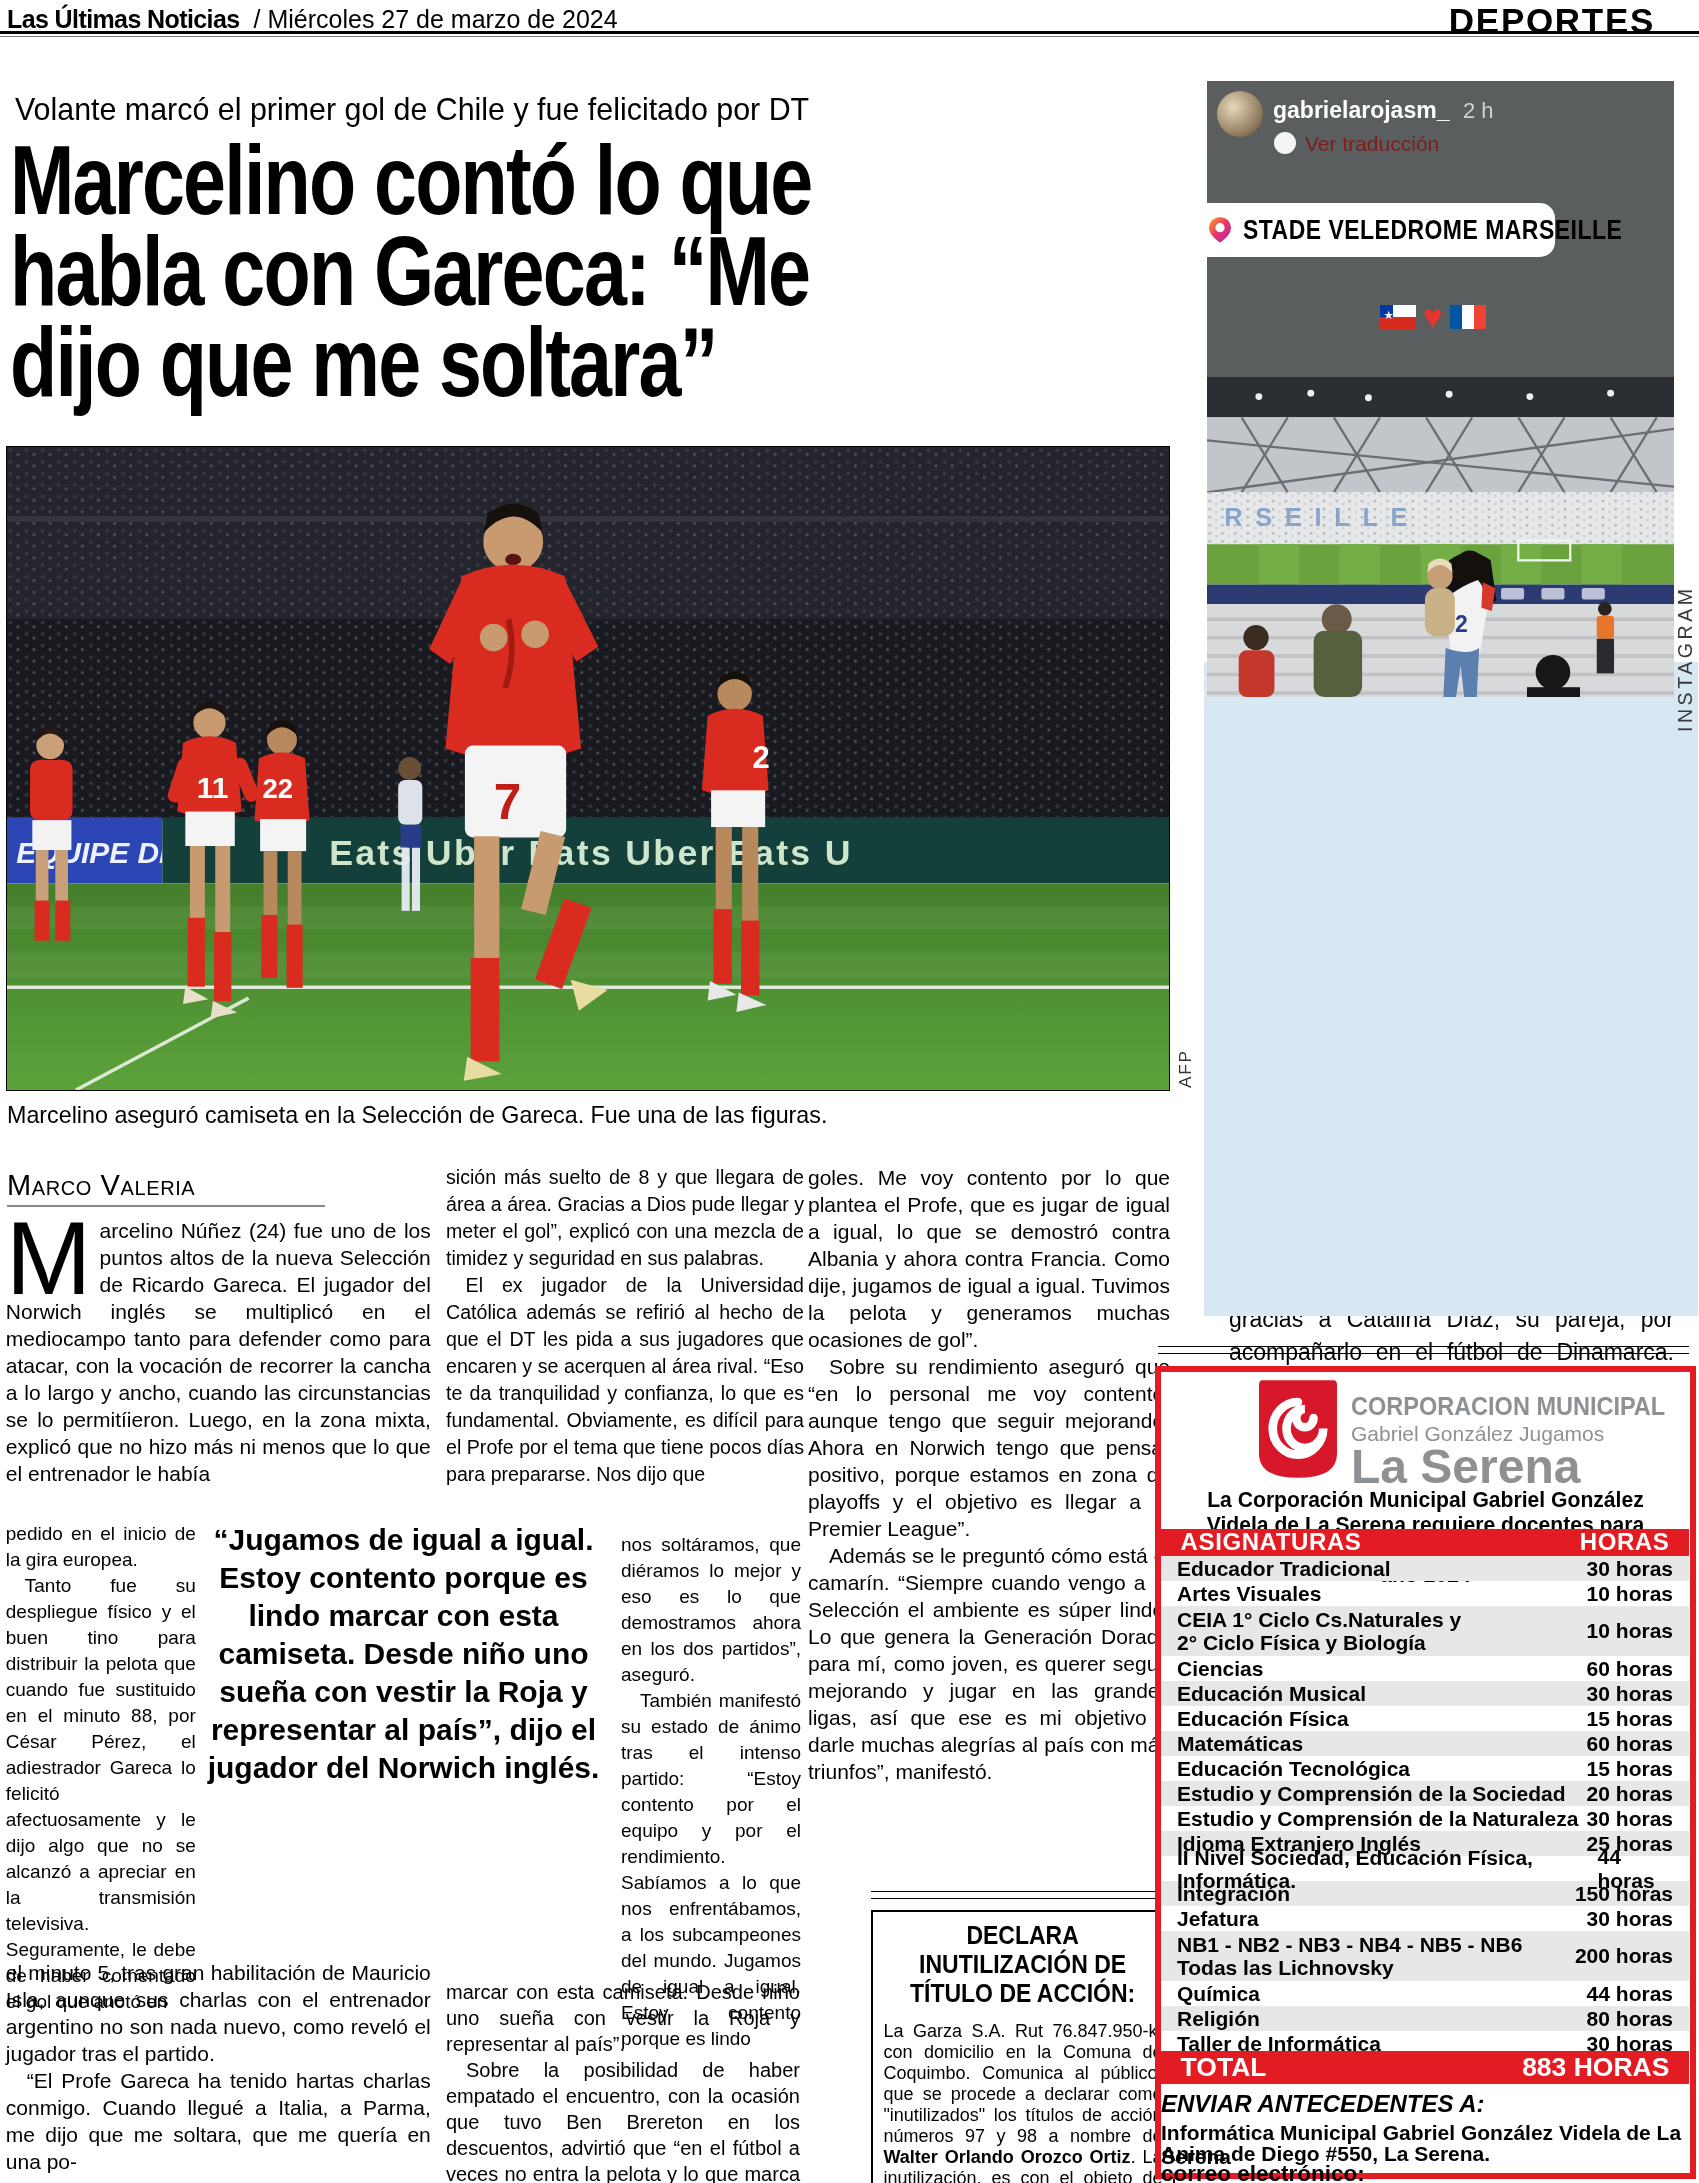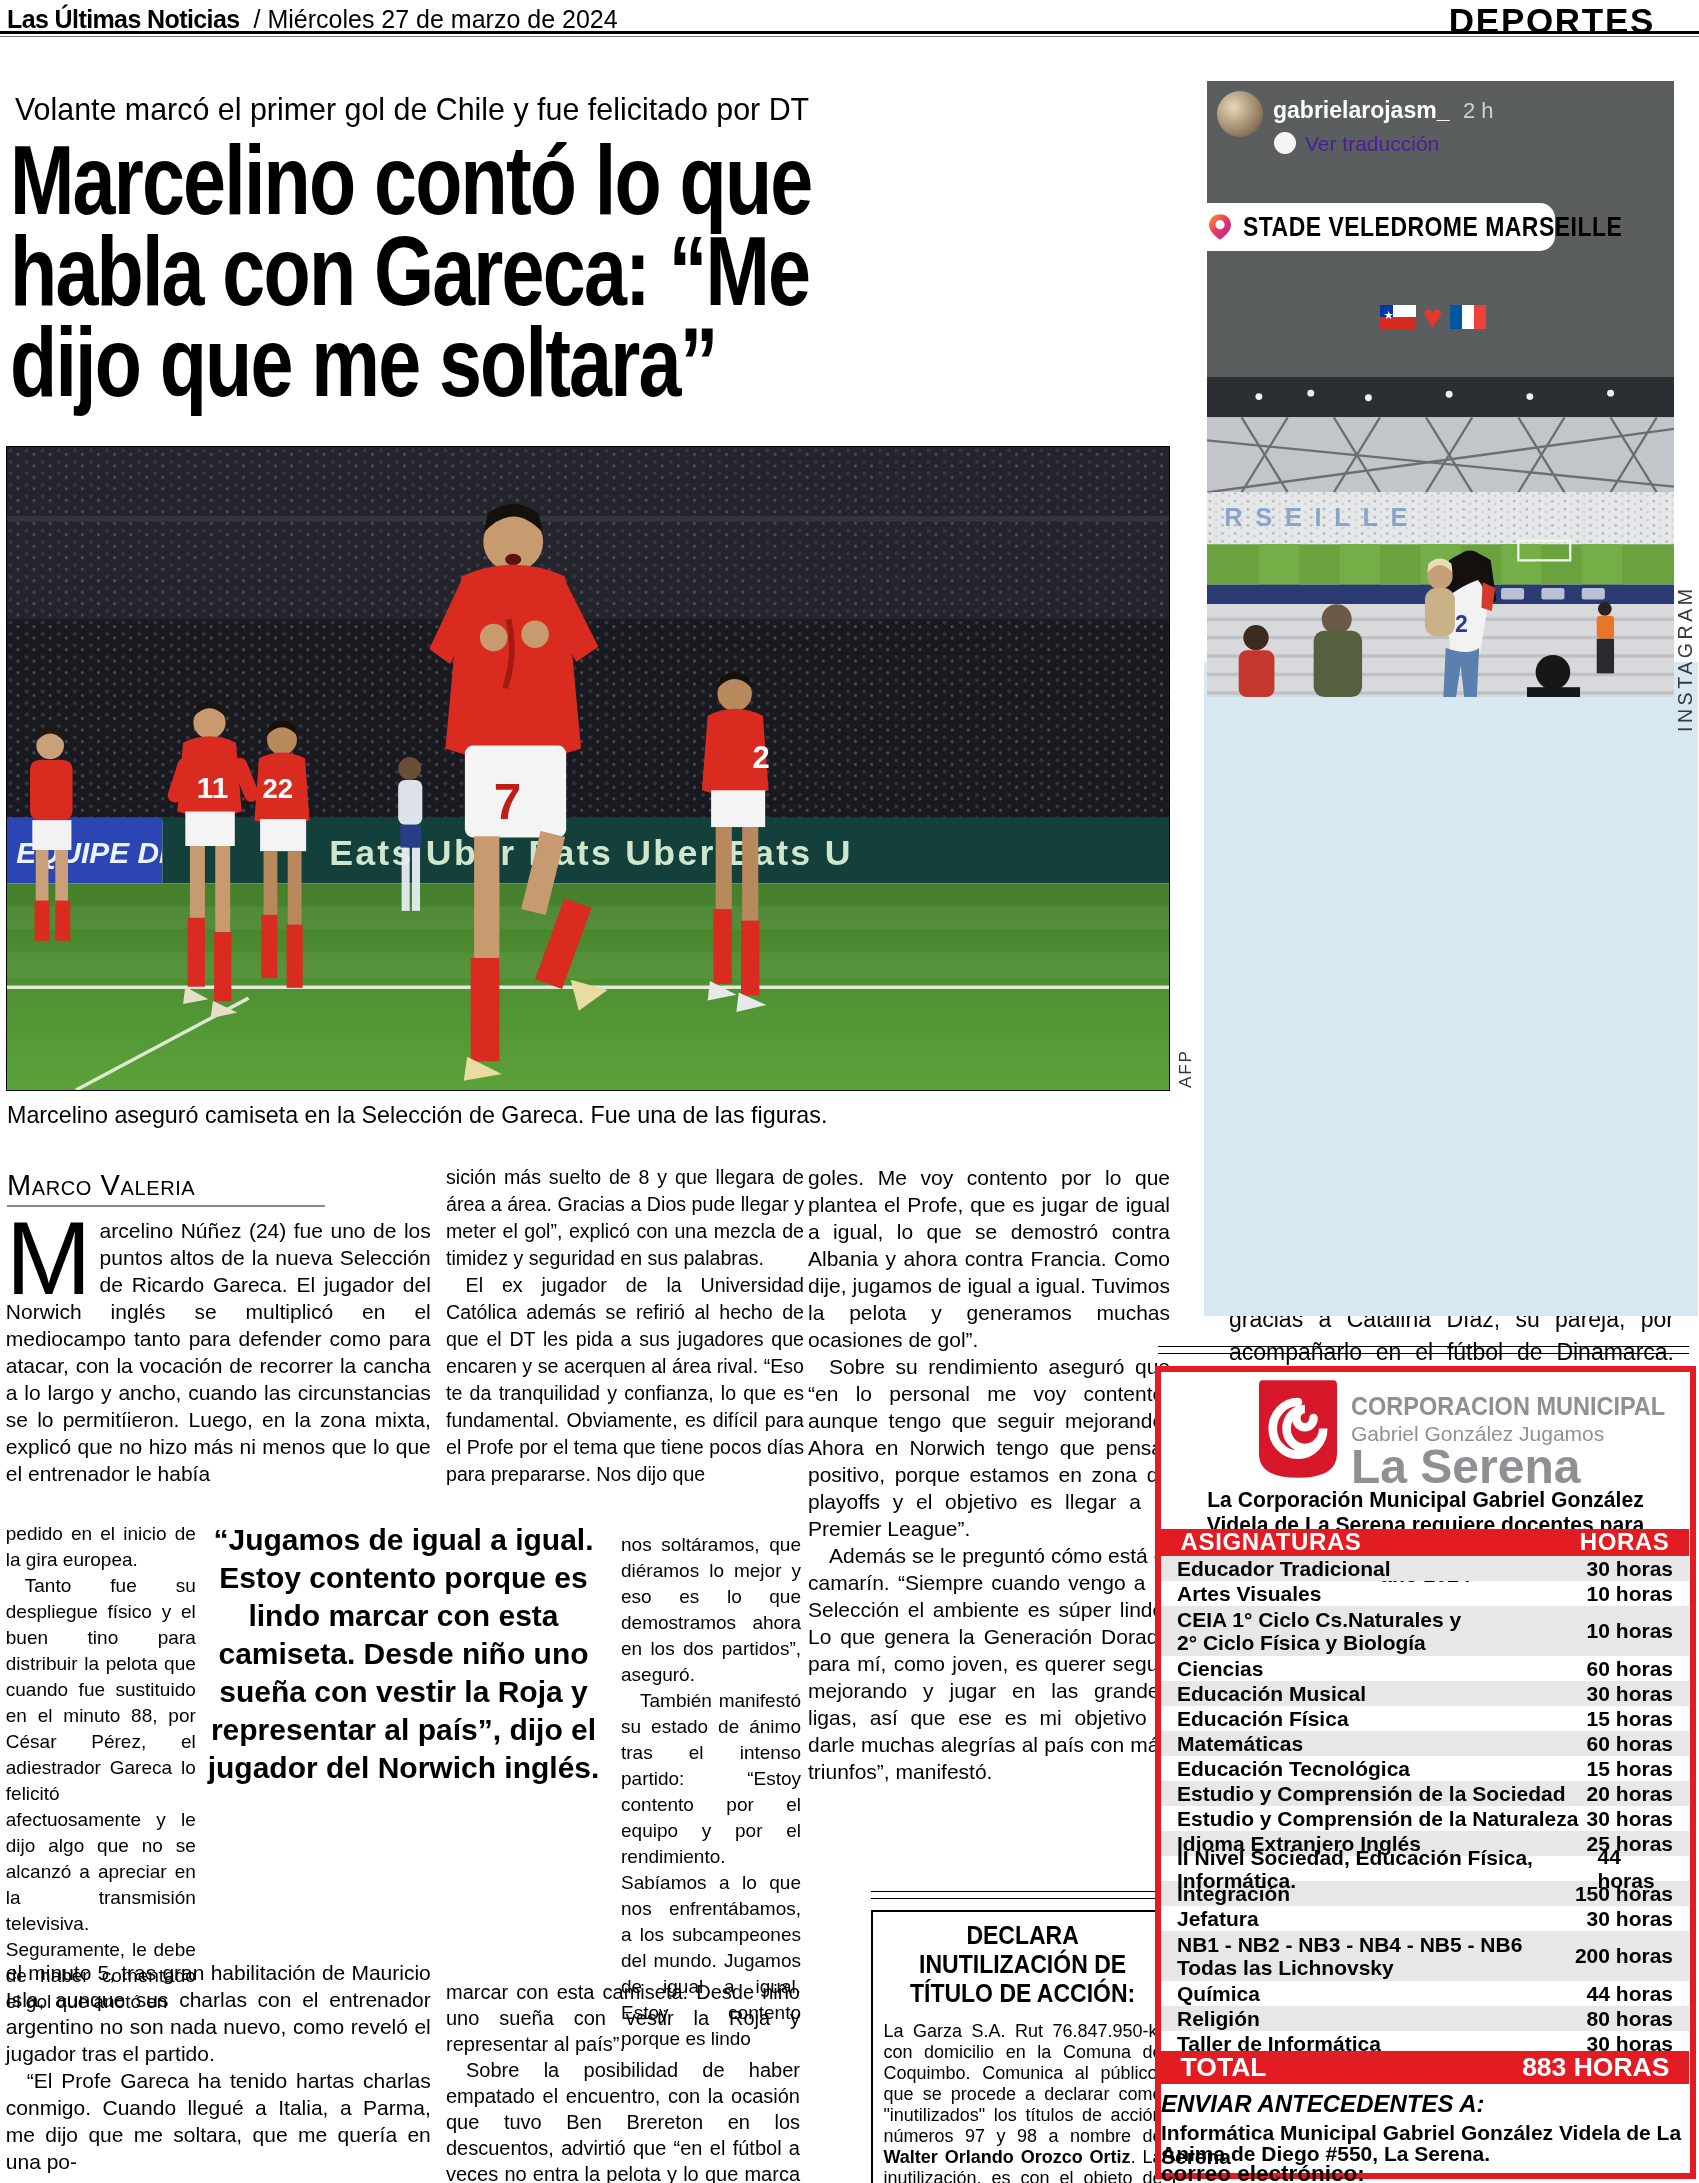--- a/index.html
+++ b/index.html
@@ -48,22 +48,22 @@
   .legal-title{font-size:25px;font-weight:700;text-align:center;line-height:29px;transform:scaleX(.92);transform-origin:center;}
   .legal-body{margin-top:12.7px;font-size:18px;line-height:21px;text-align:justify;}
   .legal-body b{font-weight:700;}
   
   .ig-card{left:1207px;top:81px;width:467px;height:301px;background:#5a5e5f;}
   .ig-avatar{left:1217px;top:91px;width:46px;height:46px;border-radius:50%;
              background:radial-gradient(circle at 35% 35%,#e8d8b8,#8a7558 70%,#4a3b2a);}
   .ig-user{left:1273px;top:97px;font-size:23px;font-weight:700;color:#fff;}
   .ig-time{left:1463px;top:98px;font-size:22px;color:#cfd2d2;}
   .ig-bubble{left:1274px;top:132px;width:22px;height:22px;border-radius:50%;background:#f5f5f5;}
-  .ig-translate{left:1305px;top:132px;font-size:21px;color:#4c1d95;}
-  .ig-pill{left:1192px;top:203px;width:363px;height:48px;background:#fff;border-radius:15px;
+  .ig-translate{left:1305px;top:132px;font-size:21px;color:#7f1d1d;}
+  .ig-pill{left:1192px;top:203px;width:363px;height:54px;background:#fff;border-radius:15px;
            display:flex;align-items:center;padding-left:12.7px;box-sizing:border-box;}
   .ig-pill .loc{font-size:28px;font-weight:700;letter-spacing:0.6px;transform:scaleX(.82);transform-origin:left;white-space:nowrap;}
   .pin{width:30px;height:30px;margin-right:8px;flex:0 0 auto;}
   .ig-flags{left:1380px;top:305px;width:150px;display:flex;align-items:center;gap:7px;}
   .flag{width:36px;height:24px;position:relative;display:inline-block;box-shadow:0 0 0 0.6px #444 inset;}
   .flag-cl .t{position:absolute;left:0;top:0;width:100%;height:50%;background:#fff;}
   .flag-cl .b{position:absolute;left:0;bottom:0;width:100%;height:50%;background:#d52b1e;}
   .flag-cl .c{position:absolute;left:0;top:0;width:36%;height:50%;background:#0039a6;}
   .flag-cl .s{position:absolute;left:3.5px;top:2.9px;color:#fff;font-size:11.5px;}
   .heart{font-size:33px;color:#e8362d;line-height:24px;}

